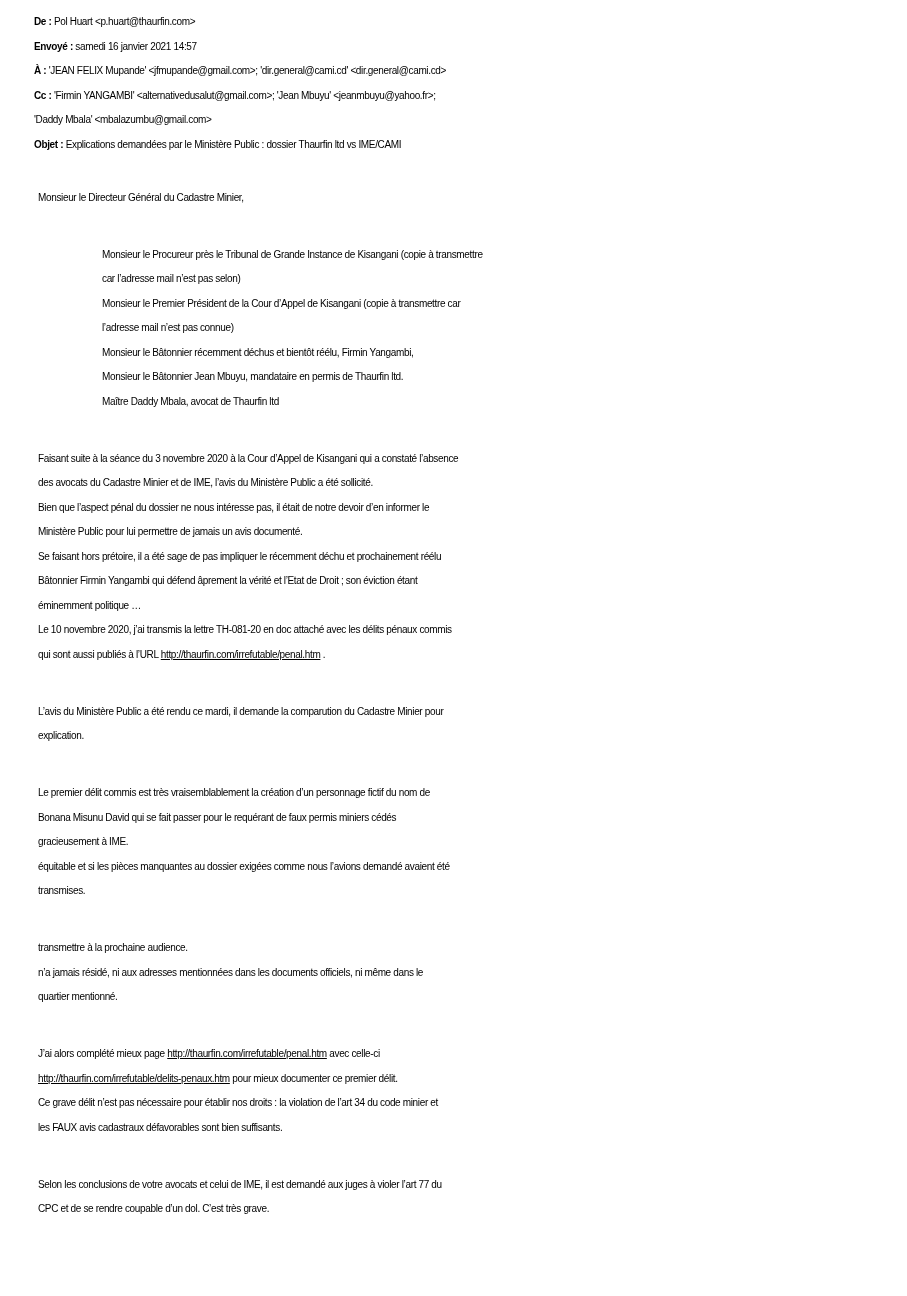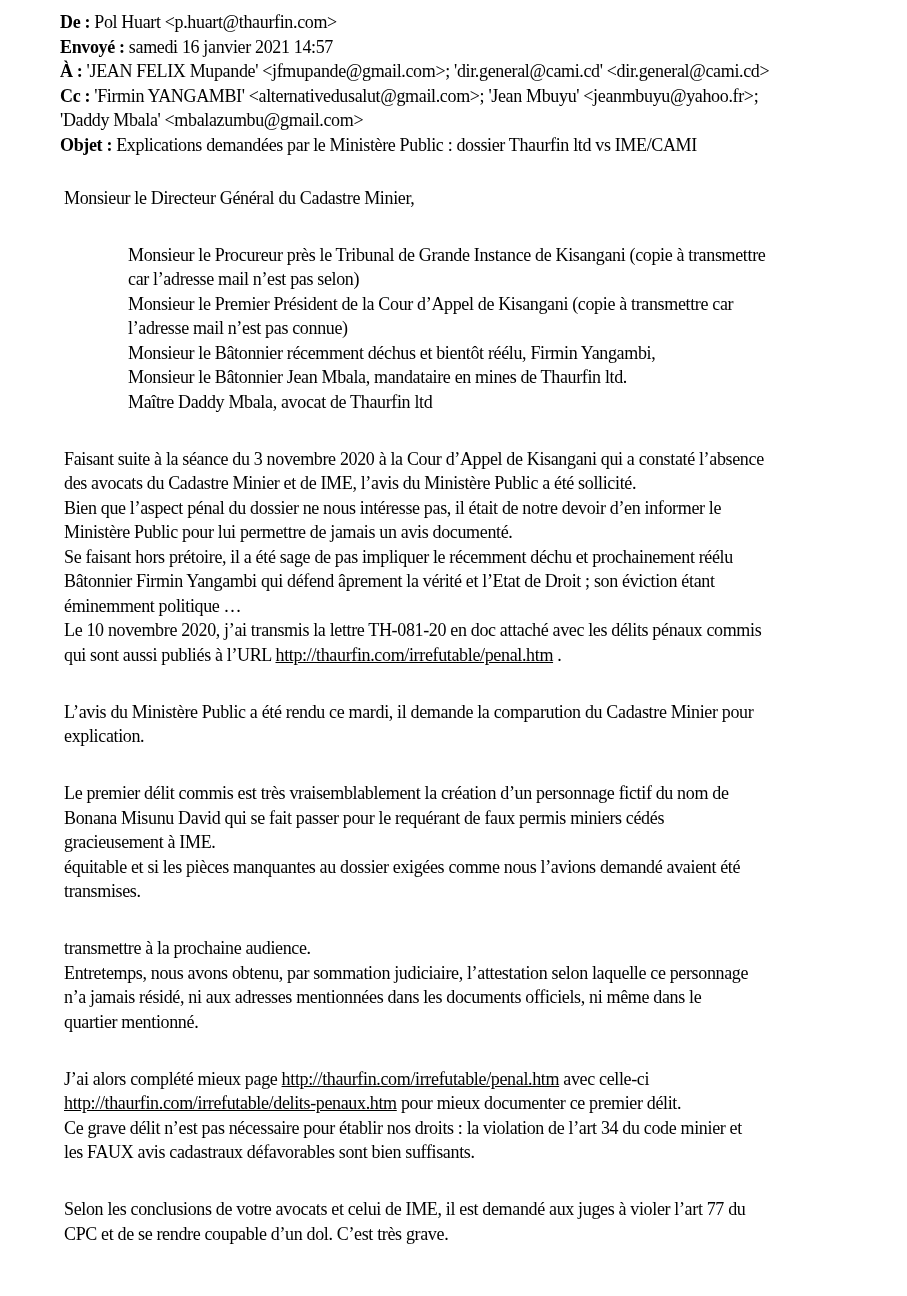--- a/index.html
+++ b/index.html
@@ -3,25 +3,24 @@
 <meta charset="utf-8">
 <style>
   html, body { margin: 0; padding: 0; background: #ffffff; }
   body {
     width: 907px; height: 1296px; overflow: hidden;
     font-family: "Liberation Sans Narrow", "Liberation Sans", sans-serif;
     color: #000000;
   }
   .page {
     position: relative;
-    padding: 10px 0 0 60px;
-    font-size: 18px;
+    padding: 10px 0 0 34px;
+    font-size: 10px;
     line-height: 24.5px;
     letter-spacing: -0.35px;
-    font-family: Liberation Serif, serif;
   }
   .hdr-line { white-space: nowrap; }
   .hdr-label { font-weight: bold; }
   .para { margin: 4px; }
   .gap { height: 24.5px; }
   .indent { padding-left: 64px; }
   .link { color: #000000; text-decoration: underline; cursor: pointer; }
   .line { display: block; white-space: nowrap; }
 </style>
 </head>
@@ -58,21 +57,21 @@
   <div class="gap"></div>
   <div class="para">Monsieur le Directeur Général du Cadastre Minier,</div>
   <div class="gap"></div>
 
   <div class="para indent">
     <span class="line">Monsieur le Procureur près le Tribunal de Grande Instance de Kisangani (copie à transmettre</span>
     <span class="line">car l’adresse mail n’est pas selon)</span>
     <span class="line">Monsieur le Premier Président de la Cour d’Appel de Kisangani (copie à transmettre car</span>
     <span class="line">l’adresse mail n’est pas connue)</span>
     <span class="line">Monsieur le Bâtonnier récemment déchus et bientôt réélu, Firmin Yangambi,</span>
-    <span class="line">Monsieur le Bâtonnier Jean Mbala, mandataire en mines de Thaurfin ltd.</span>
+    <span class="line">Monsieur le Bâtonnier Jean Mbuyu, mandataire en permis de Thaurfin ltd.</span>
     <span class="line">Maître Daddy Mbala, avocat de Thaurfin ltd</span>
   </div>
 
   <div class="gap"></div>
 
   <div class="para">
     <span class="line">Faisant suite à la séance du 3 novembre 2020 à la Cour d’Appel de Kisangani qui a constaté l’absence</span>
     <span class="line">des avocats du Cadastre Minier et de IME, l’avis du Ministère Public a été sollicité.</span>
     <span class="line">Bien que l’aspect pénal du dossier ne nous intéresse pas, il était de notre devoir d’en informer le</span>
     <span class="line">Ministère Public pour lui permettre de jamais un avis documenté.</span>
@@ -97,21 +96,20 @@
     <span class="line">Bonana Misunu David qui se fait passer pour le requérant de faux permis miniers cédés</span>
     <span class="line">gracieusement à IME.</span>
     <span class="line">équitable et si les pièces manquantes au dossier exigées comme nous l’avions demandé avaient été</span>
     <span class="line">transmises.</span>
   </div>
 
   <div class="gap"></div>
 
   <div class="para">
     <span class="line">transmettre à la prochaine audience.</span>
-    <span class="line">Entretemps, nous avons obtenu, par sommation judiciaire, l’attestation selon laquelle ce personnage</span>
     <span class="line">n’a jamais résidé, ni aux adresses mentionnées dans les documents officiels, ni même dans le</span>
     <span class="line">quartier mentionné.</span>
   </div>
 
   <div class="gap"></div>
 
   <div class="para">
     <span class="line"><span>J’ai alors complété mieux page </span><a class="link">http://thaurfin.com/irrefutable/penal.htm</a><span> avec celle-ci</span></span>
     <span class="line"><a class="link">http://thaurfin.com/irrefutable/delits-penaux.htm</a><span> pour mieux documenter ce premier délit.</span></span>
     <span class="line">Ce grave délit n’est pas nécessaire pour établir nos droits : la violation de l’art 34 du code minier et</span>

